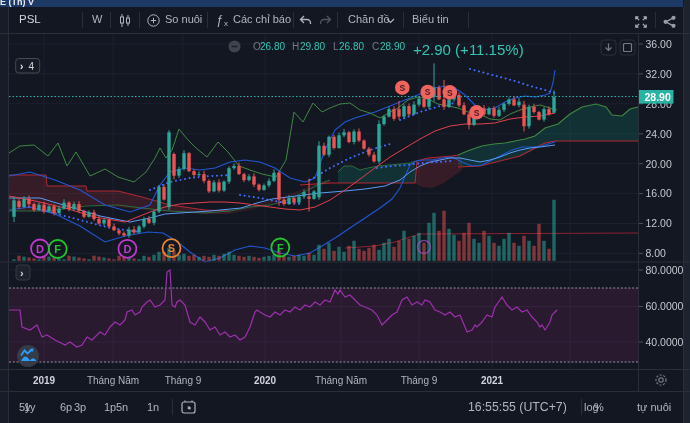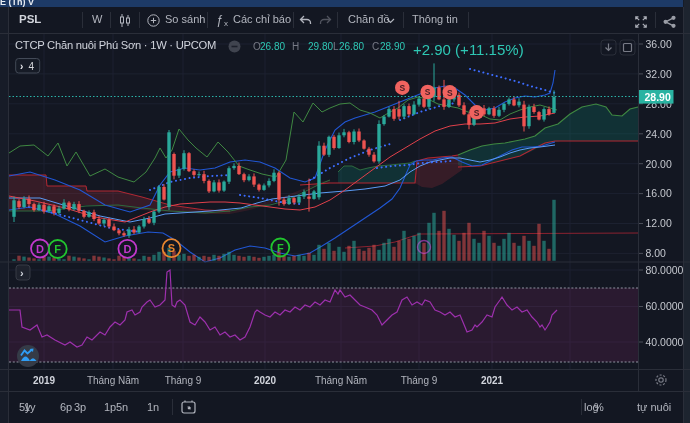--- a/index.html
+++ b/index.html
@@ -460,100 +460,100 @@
     <path d="M29.5,361 Q33,355.5 36.5,361 Z" fill="#2f9df5"></path>
     <path d="M21,355.5 L24.5,350.5 L27.5,353.5 L32,349.5" fill="none" stroke="#2f9df5" stroke-width="1.8"></path>
     <path d="M29.5,349 L33.5,348.5 L33,352 Z" fill="#2f9df5"></path>
     <line x1="683.5" y1="7" x2="683.5" y2="423" stroke="#2a2e39" stroke-width="1"></line>
     <rect x="601" y="40" width="15" height="15" rx="3" fill="none" stroke="#2a2e39"></rect>
     <path d="M608.5,43.5 L608.5,50 M605.5,47.5 L608.5,50.5 L611.5,47.5" fill="none" stroke="#787b86" stroke-width="1.2"></path>
     <rect x="620" y="40" width="15" height="15" rx="3" fill="none" stroke="#2a2e39"></rect>
     <rect x="623.5" y="43.5" width="8" height="8" rx="1" fill="none" stroke="#787b86" stroke-width="1.2"></rect>
   </svg>
 <div class="tb">
- <span style="left:19px;color:#d1d4dc;font-weight:bold;font-size:11.5px">PSL</span>
+ <span style="left:19px;color:#d1d4dc;font-weight:normal;font-size:11.5px">PSL</span>
  <div class="sep" style="left:82px"></div>
  <span style="left:92px">W</span>
  <div class="sep" style="left:110px"></div>
  <svg style="position:absolute;left:119px;top:7px" width="12" height="13">
       <g stroke="#b2b5be" stroke-width="1" fill="#131722">
         <line x1="3" y1="0" x2="3" y2="13"></line>
         <rect x="1.5" y="3" width="3" height="6"></rect>
         <line x1="9" y1="1" x2="9" y2="12"></line>
         <rect x="7.5" y="4" width="3" height="5"></rect>
       </g>
     </svg>
  <div class="sep" style="left:139px"></div>
  <svg style="position:absolute;left:147px;top:7px" width="13" height="13">
       <circle cx="6.5" cy="6.5" r="5.7" fill="none" stroke="#b2b5be"></circle>
       <path d="M6.5,3.8v5.4M3.8,6.5h5.4" stroke="#b2b5be"></path>
     </svg>
- <span style="left:165px">So sánh</span>
+ <span style="left:165px">So nuôi</span>
  <div class="sep" style="left:207px"></div>
  <span style="left:216px;font-style:italic;font-size:12px">ƒ<tspan></tspan></span>
     <span style="left:224px;font-size:8px;top:12px">x</span>
  <span style="left:233px">Các chỉ báo</span>
  <div class="sep" style="left:293px"></div>
  <svg style="position:absolute;left:299px;top:8px" width="13" height="11">
       <path d="M5,1 L1.5,4.5 L5,8 M1.5,4.5 H8 A3.5,3.5 0 0 1 11.5,8 V9" fill="none" stroke="#b2b5be" stroke-width="1.3"></path>
     </svg>
  <svg style="position:absolute;left:319px;top:8px" width="13" height="11">
       <path d="M8,1 L11.5,4.5 L8,8 M11.5,4.5 H5 A3.5,3.5 0 0 0 1.5,8 V9" fill="none" stroke="#50535e" stroke-width="1.3"></path>
     </svg>
  <div class="sep" style="left:337px"></div>
  <span style="left:348px">Chăn đồ</span>
  <svg style="position:absolute;left:386px;top:11px" width="9" height="6">
       <path d="M1,1 L4.5,4.5 L8,1" fill="none" stroke="#b2b5be" stroke-width="1.2"></path>
     </svg>
  <div class="sep" style="left:403px"></div>
- <span style="left:412px">Thông tin</span>
+ <span style="left:412px">Biểu tin</span>
  <div class="sep" style="left:468px"></div>
  <svg style="position:absolute;left:634px;top:7.5px" width="14" height="14">
       <g fill="none" stroke="#aeb1ba" stroke-width="1.2">
         <path d="M5.2,5.2 L1.8,1.8 M1.8,4.5 V1.8 H4.5"></path>
         <path d="M8.8,5.2 L12.2,1.8 M9.5,1.8 H12.2 V4.5"></path>
         <path d="M5.2,8.8 L1.8,12.2 M1.8,9.5 V12.2 H4.5"></path>
         <path d="M8.8,8.8 L12.2,12.2 M9.5,12.2 H12.2 V9.5"></path>
       </g>
     </svg>
  <div class="sep" style="left:655px"></div>
  <svg style="position:absolute;left:663px;top:8px" width="13" height="13">
       <g fill="#9a9da6">
         <circle cx="10.5" cy="2.8" r="2.1"></circle>
         <circle cx="2.6" cy="6.8" r="2.1"></circle>
         <circle cx="10.5" cy="10.8" r="2.1"></circle>
       </g>
       <path d="M2.6,6.8 L10.5,2.8 M2.6,6.8 L10.5,10.8" stroke="#9a9da6" stroke-width="1.3"></path>
     </svg>
 </div>
 <div class="row2">
- <span style="position:absolute;left:15px;top:3px;letter-spacing:-0.25px">CTCP Chăn nuôi Phú Sơn · 1W · UPCOM</span>
  <svg style="position:absolute;left:228px;top:4px" width="13" height="13">
       <circle cx="6.5" cy="6.5" r="6" fill="#40444f"></circle>
       <path d="M3.5,6.5h6" stroke="#1b1f2a" stroke-width="1.6"></path>
     </svg>
  <span style="position:absolute;left:253px;top:5px;font-size:10px;color:#787b86">O<tspan style="fill:#2ec7b4"></tspan></span>
  <span style="position:absolute;left:260px;top:5px;font-size:10px;color:#2ec7b4">26.80</span>
  <span style="position:absolute;left:292px;top:5px;font-size:10px;color:#787b86">H</span>
- <span style="position:absolute;left:308px;top:5px;font-size:10px;color:#2ec7b4">29.80</span>
+ <span style="position:absolute;left:300px;top:5px;font-size:10px;color:#2ec7b4">29.80</span>
  <span style="position:absolute;left:333px;top:5px;font-size:10px;color:#787b86">L</span>
  <span style="position:absolute;left:339px;top:5px;font-size:10px;color:#2ec7b4">26.80</span>
  <span style="position:absolute;left:372px;top:5px;font-size:10px;color:#787b86">C</span>
  <span style="position:absolute;left:380px;top:5px;font-size:10px;color:#2ec7b4">28.90</span>
  <span style="position:absolute;left:413px;top:5px;font-size:15px;color:#2ec7b4">+2.90 (+11.15%)</span>
 </div>
 <div class="bb">
  <span style="left:19px">5y</span>
     <span style="left:24px">1y</span>
     <span style="left:60px">6p</span>
  <span style="left:74px">3p</span>
     <span style="left:104px">1p</span>
     <span style="left:116px">5n</span>
  <span style="left:147px">1n</span>
  <div style="position:absolute;left:172px;top:7px;width:1px;height:16px;background:#2a2e39"></div>
  <svg style="position:absolute;left:181px;top:8px" width="15" height="14">
       <rect x="1" y="2" width="13" height="11" rx="2" fill="none" stroke="#b2b5be" stroke-width="1.2"></rect>
       <path d="M4,2 V0.5 M11,2 V0.5 M7,9 L9,7 M9,7 L9,9.5 M9,7 L6.5,7" stroke="#b2b5be" stroke-width="1.2" fill="none"></path>
     </svg>
+ <span style="left:468px;font-size:12.3px;top:8px">16:55:55 (UTC+7)</span>
  <div style="position:absolute;left:581px;top:7px;width:1px;height:16px;background:#2a2e39"></div>
  <span style="left:594px">%</span>
     <span style="left:584px">log</span>
     <span style="left:637px">tự nuôi</span>
 </div>
 </body></html>

